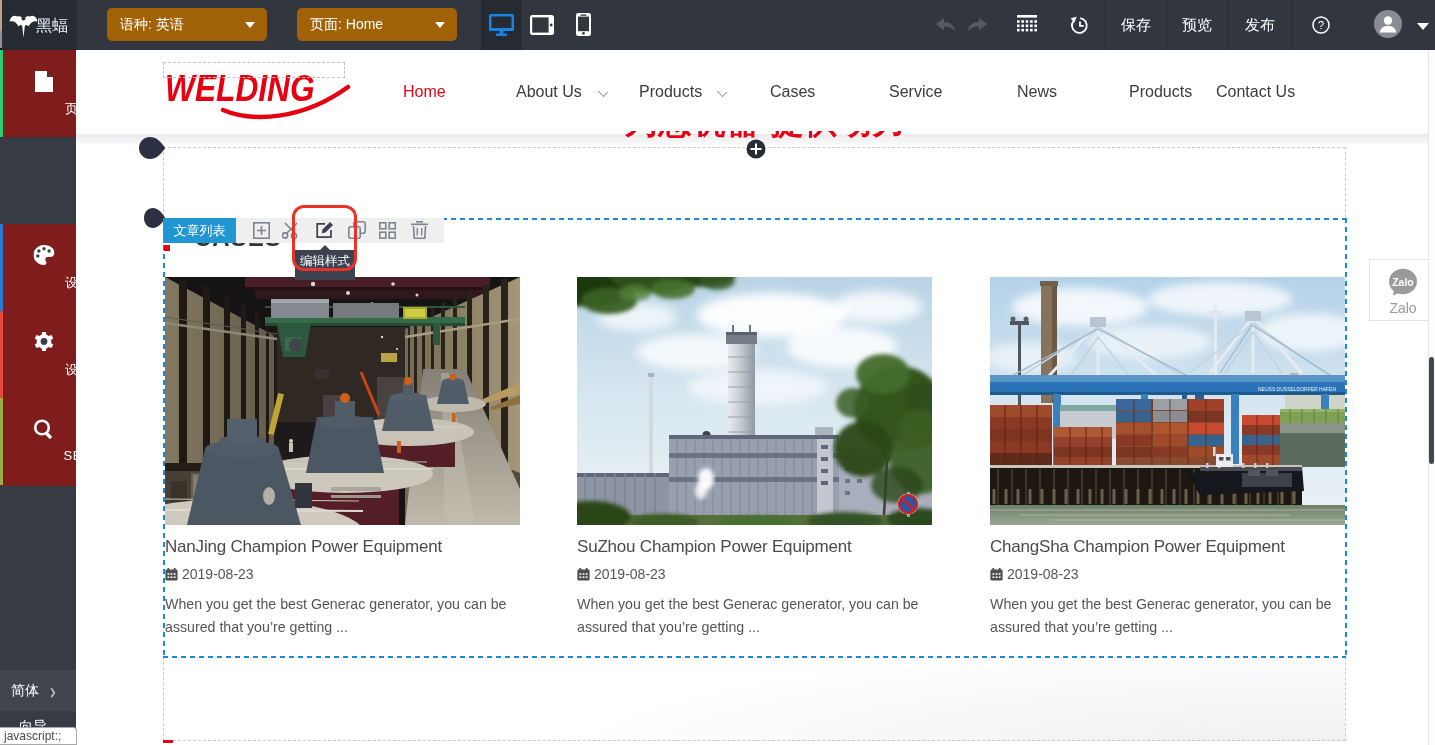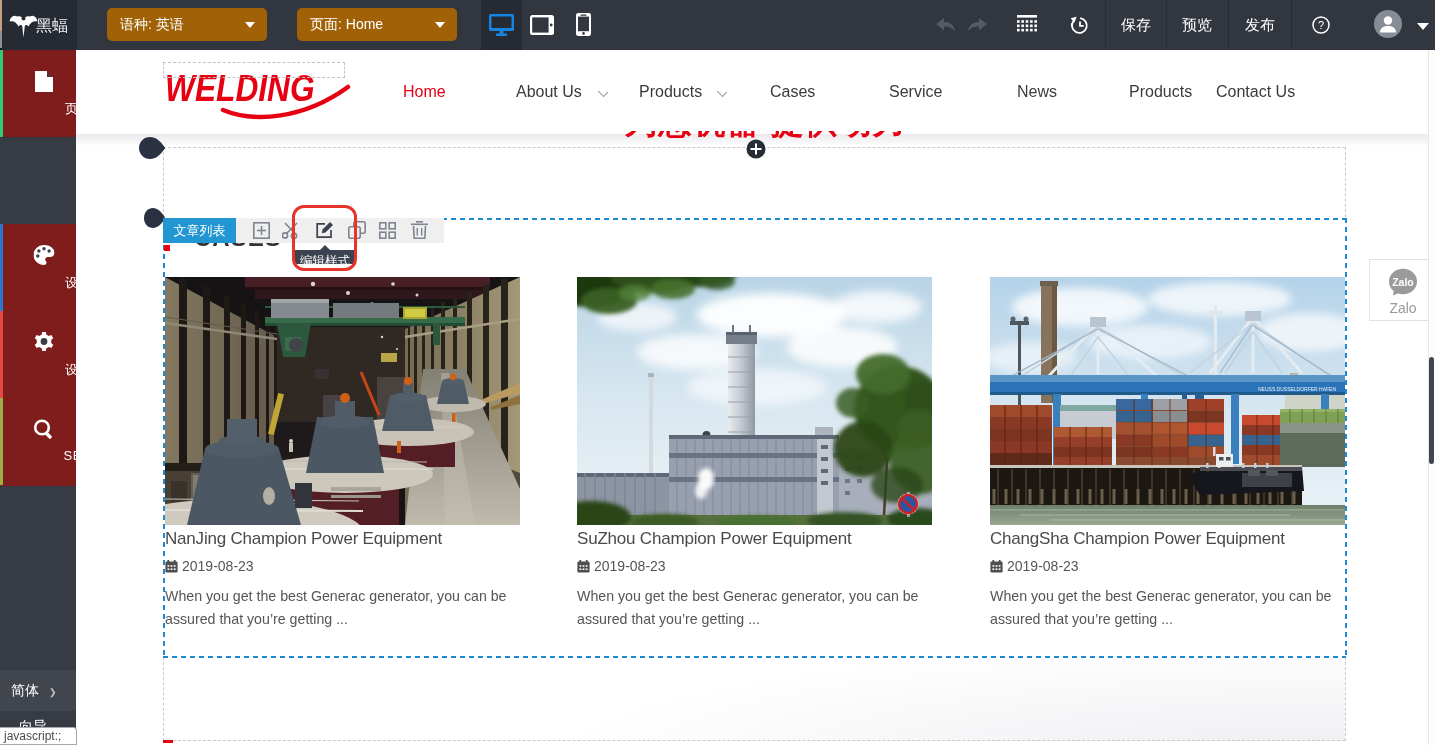--- a/index.html
+++ b/index.html
@@ -41,30 +41,30 @@
 #shadowband { left:0; top:84px; width:1359px; height:11px; background:linear-gradient(#eaeaec,#fcfcfd); z-index:3; }
 
 
 .dashgray { position:absolute; z-index:8; }
 .dashblue { position:absolute; z-index:8; }
 
 
 #tlabel { left:87px; top:168px; width:73px; height:25px; background:#2196d3; color:#fff; font-size:13px; text-align:center; line-height:25px; z-index:12; }
 #tbar { left:160px; top:168px; width:208px; height:25px; background:#efefef; z-index:11; }
 #redrect { left:216px; top:155px; width:65px; height:66px; border:3px solid #e8332a; border-radius:12px; z-index:14; }
-#tooltip { left:219px; top:200px; width:60px; height:14px; background:#3c4250; color:#fff; font-size:12.5px; text-align:center; line-height:22px; z-index:13; }
+#tooltip { left:219px; top:200px; width:60px; height:30px; background:#3c4250; color:#fff; font-size:12.5px; text-align:center; line-height:22px; z-index:13; }
 #tooltip:before { content:""; position:absolute; left:24px; top:-5px; width:0; height:0; border-left:6px solid transparent; border-right:6px solid transparent; border-bottom:6px solid #3c4250; }
 
 
 #hidhead { left:118px; top:174px; font-size:24px; font-weight:bold; color:#333; letter-spacing:1px; z-index:9; }
 
 
 .card { position:absolute; top:227px; width:355px; z-index:6; }
 .cimg { width:355px; height:248px; }
-.ctitle { font-size:17px; letter-spacing:-0.2px; color:#4a4a4a; }
+.ctitle { margin-top:8px; font-size:17px; letter-spacing:-0.2px; color:#4a4a4a; }
 .cdate { margin-top:9px; font-size:14px; color:#555; }
 .cdesc { margin-top:11px; font-size:14.2px; color:#555; line-height:23px; }
 
 
 #zalo { left:1293px; top:209px; width:90px; height:62px; background:#fff; border:1px solid #e3e3e3; z-index:15; }
 
 
 #sbtrack { left:1352px; top:0; width:7px; height:695px; background:#fdfdfd; border-left:1px solid #e6e6e6; z-index:20; }
 #sbthumb { left:1353px; top:307px; width:5px; height:107px; background:#42474f; border-radius:3px; z-index:21; }
 

